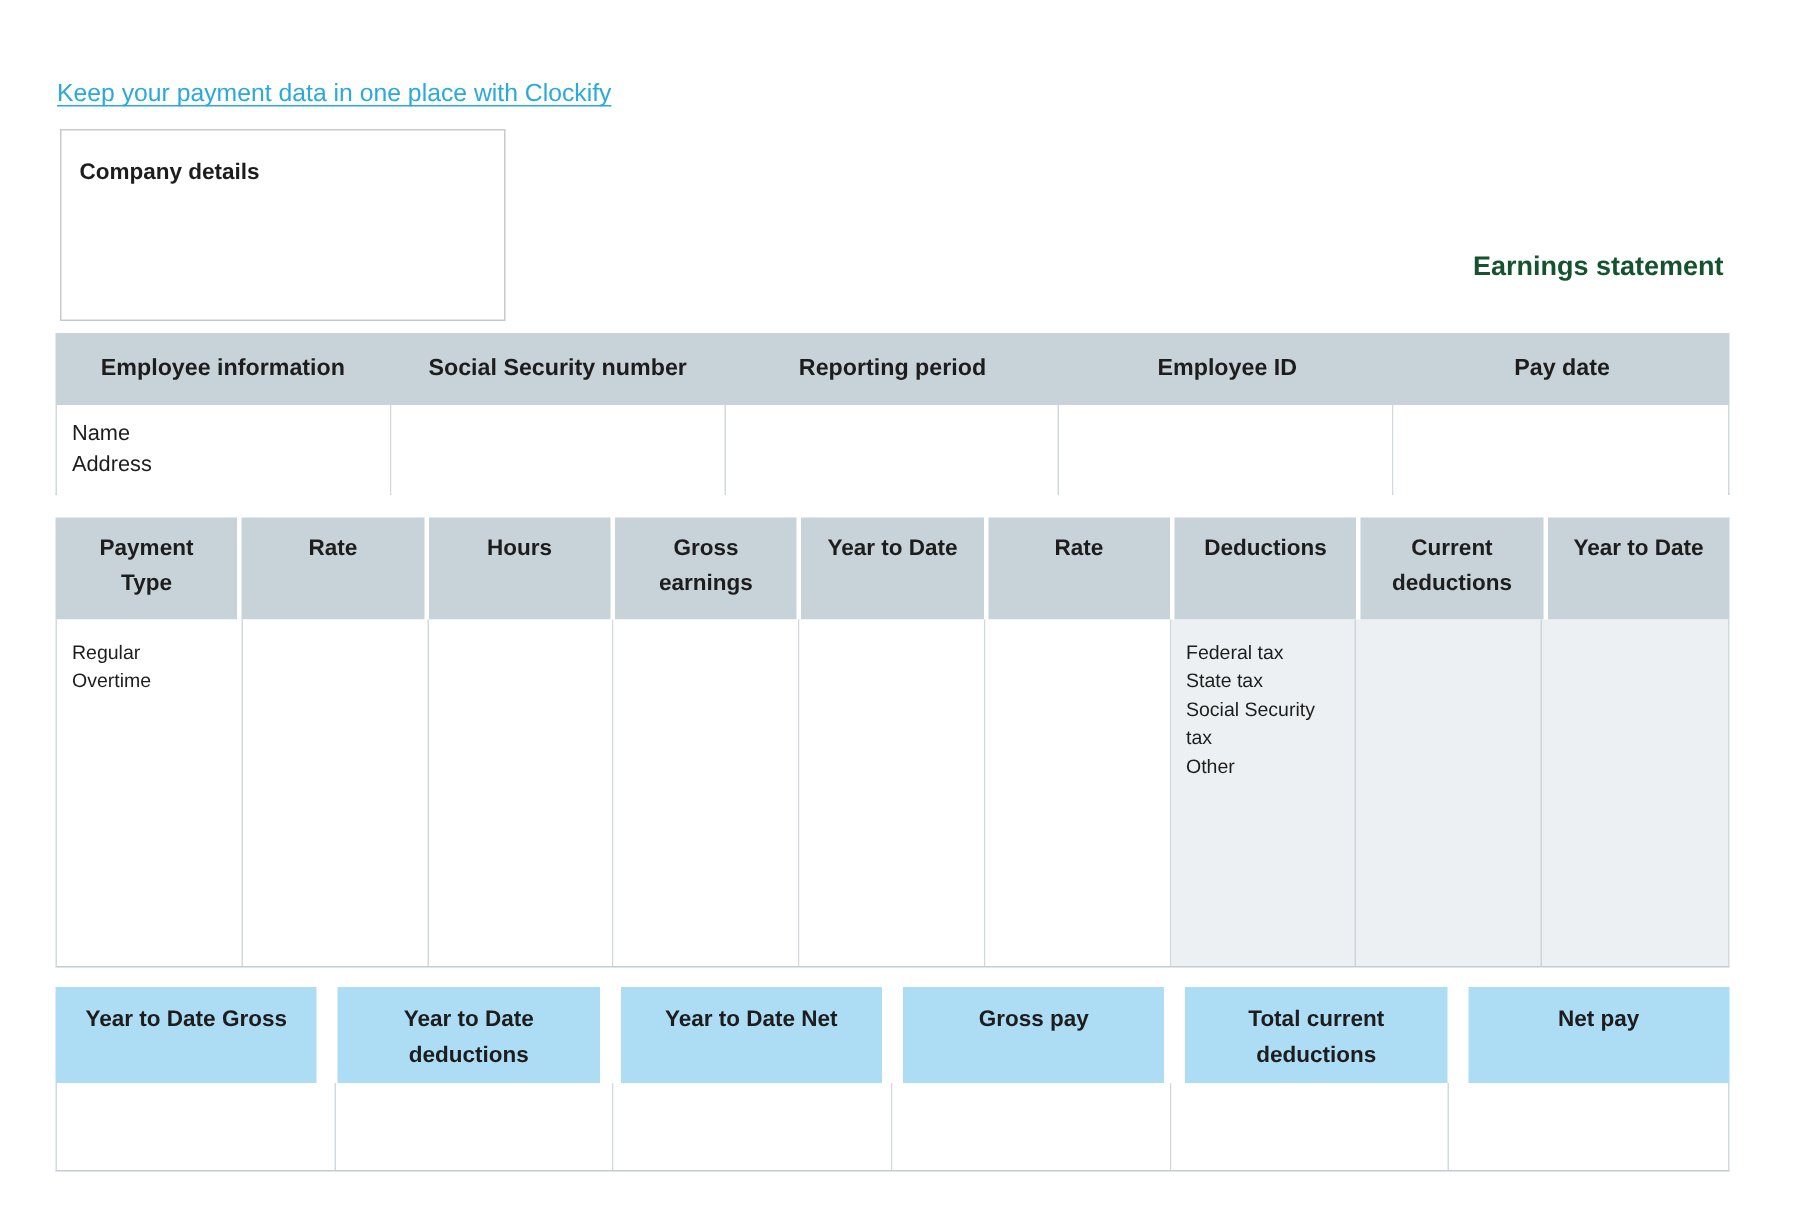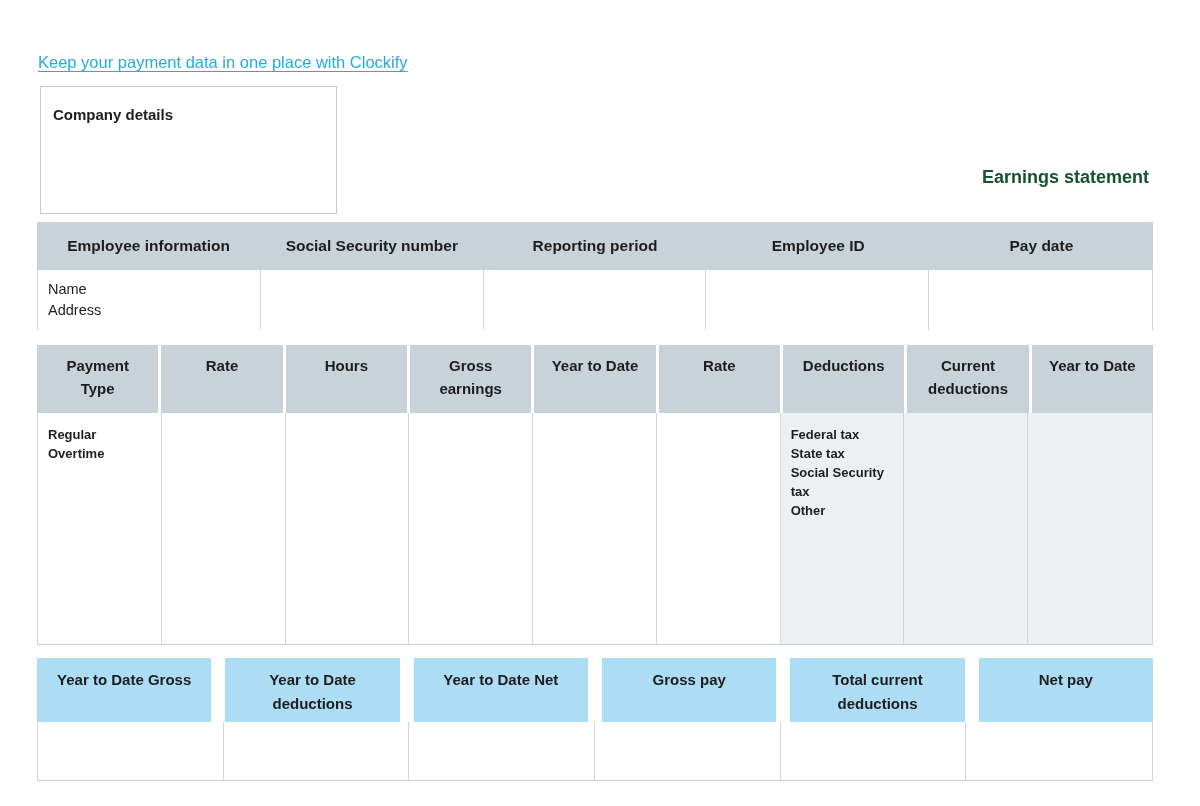--- a/index.html
+++ b/index.html
@@ -33,21 +33,21 @@
 
   
   .t2 { top:345px; }
   .t2 .head { display:grid; grid-template-columns:repeat(9,1fr); column-gap:3px;
     height:68px; }
   .t2 .head .hc { background:#c8d2d9; text-align:center; font-weight:bold;
     font-size:15px; line-height:23px; padding-top:9px; white-space:pre-line; }
   .t2 .body { display:grid; grid-template-columns:repeat(9,1fr); height:232px;
     border:1px solid #d2d9dd; border-top:none; border-bottom-color:#c3ccd2; }
   .t2 .body .bc { border-right:1px solid #d2d9dd; background:#ffffff;
-    padding:12px 10px; font-weight:bold; font-size:13px; line-height:19px;
+    padding:12px 10px; font-weight:normal; font-size:13px; line-height:19px;
     white-space:pre-line; }
   .t2 .body .bc:last-child { border-right:none; }
   .t2 .body .bc.shade { background:#ecf0f3; border-right-color:#ccd5da; }
 
   
   .t3 { top:658px; }
   .t3 .head { display:grid; grid-template-columns:repeat(6,1fr); column-gap:14px;
     height:64px; }
   .t3 .head .hc { background:#addcf5; text-align:center; font-weight:bold;
     font-size:15px; line-height:24px; padding-top:10px; white-space:pre-line; }

